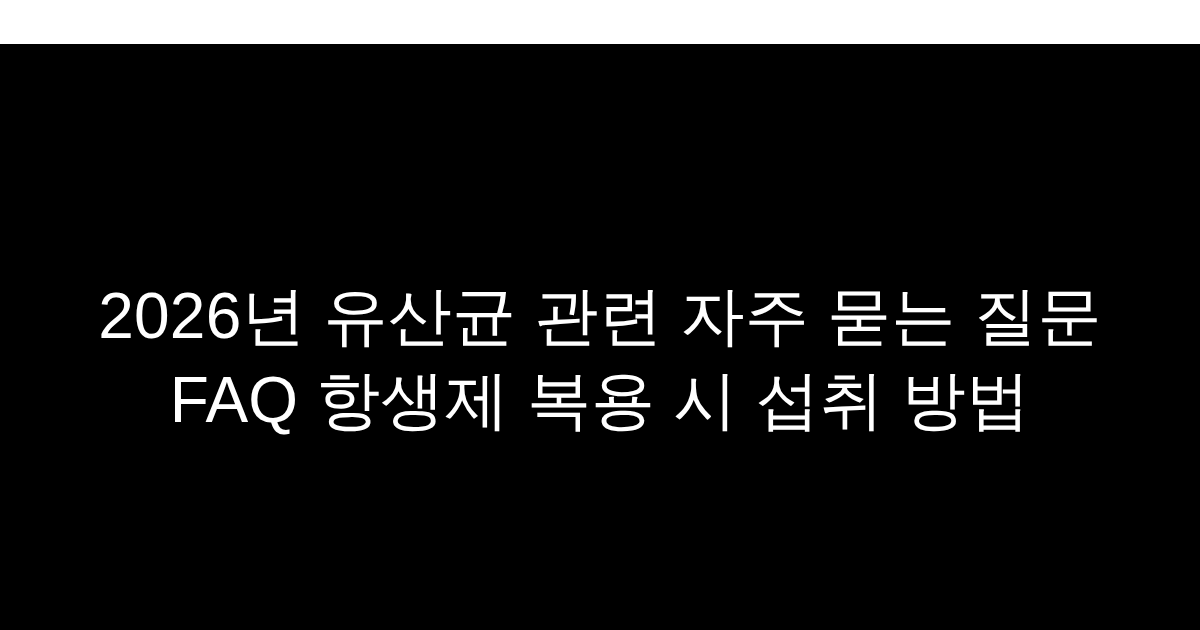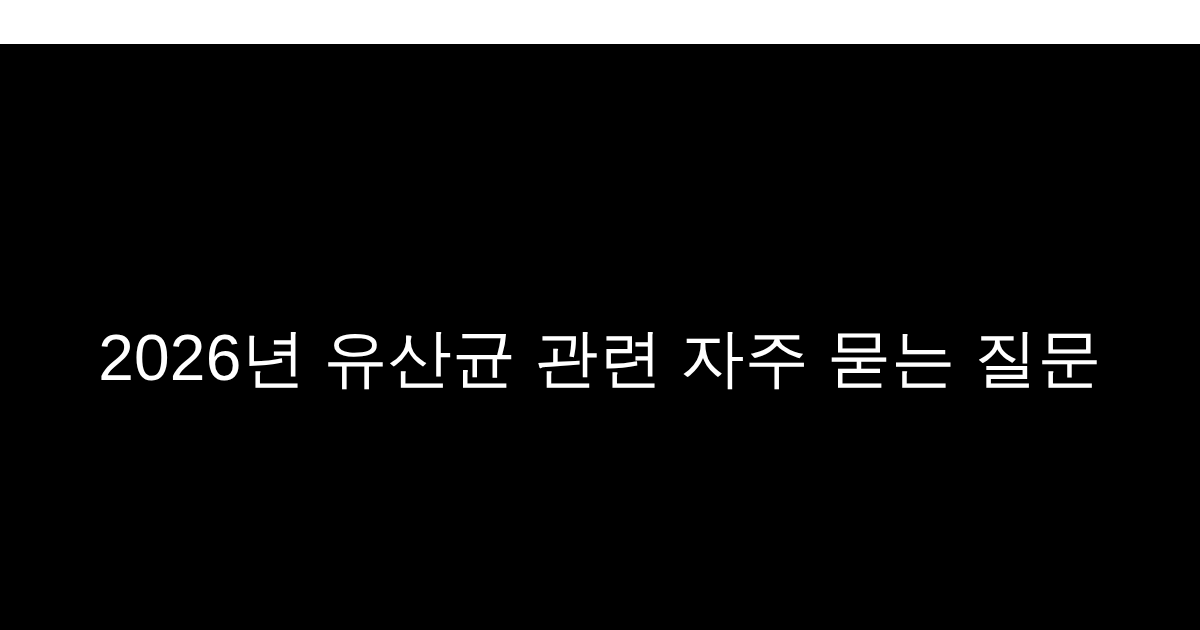--- a/index.html
+++ b/index.html
@@ -45,14 +45,15 @@
     white-space: nowrap;
     -webkit-font-smoothing: antialiased;
   }
 </style>
 </head>
 <body>
 
 <div class="card" style="background-color: #000000; margin-top: 44px;">
   <div class="title-block">
     <span class="title-line" style="color: rgb(255, 255, 255);">2026년 유산균 관련 자주 묻는 질문</span>
+    <span class="title-line" style="color: rgb(255, 255, 255);">FAQ 항생제 복용 시 섭취 방법</span>
   </div>
 </div>
 
 </body></html>

